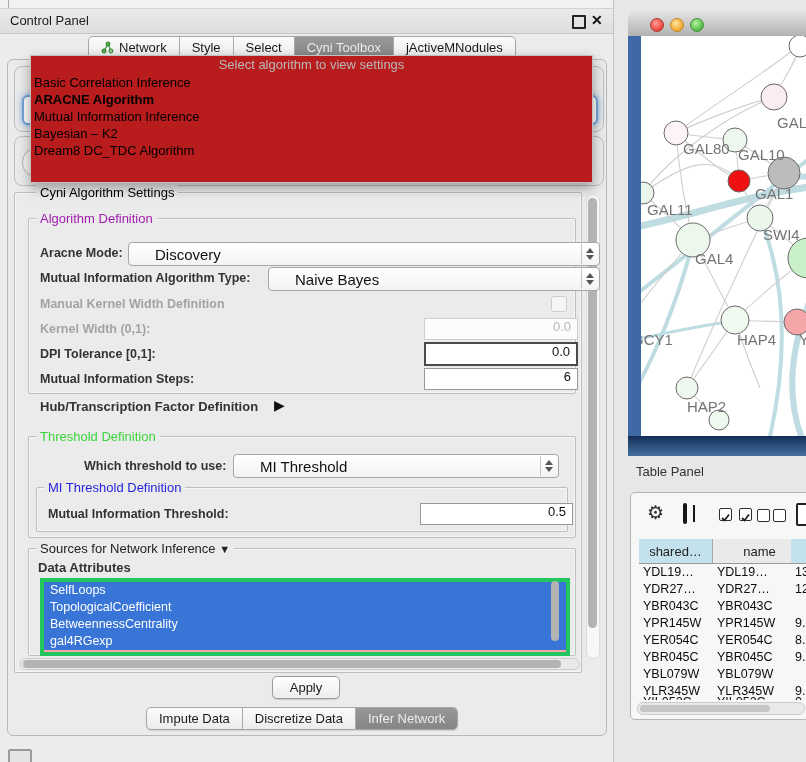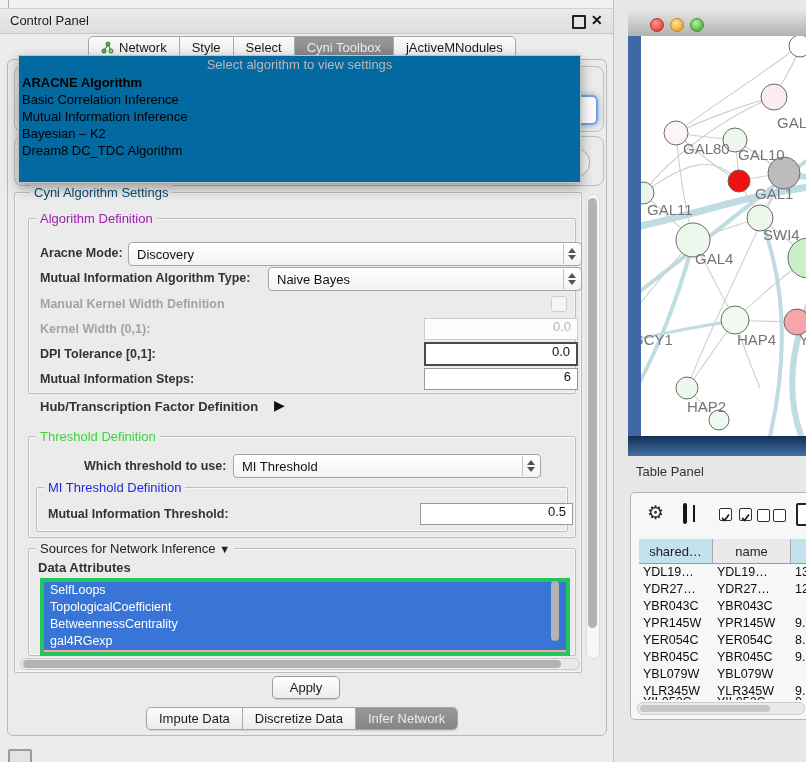--- a/index.html
+++ b/index.html
@@ -26,32 +26,32 @@
   .seg.sel{background:linear-gradient(#989898,#858585);color:#ececec;}
   .content-panel{left:7px;top:59px;width:598px;height:675px;background:#ebebeb;
                  border:1px solid #b9b9b9;border-radius:6px;}
   
   .frag-g1{left:14px;top:66px;width:588px;height:64px;border:1px solid #bdbdbd;border-radius:8px;}
   .frag-combo-blue{left:22px;top:95px;width:572px;height:26px;border:2px solid #74a2d8;border-radius:6px;
                    background:#fcfcfc;box-shadow:0 0 6px rgba(110,160,220,.9);}
   .frag-g2{left:14px;top:136px;width:588px;height:48px;border:1px solid #bdbdbd;border-radius:8px;}
   .frag-combo2{left:22px;top:148px;width:566px;height:27px;border:1px solid #b2b2b2;border-radius:14px;background:#f4f4f4;}
   
-  .popup{left:18px;top:55px;width:561px;height:126px;background:#0369a1;border:1px solid #c0c0c0;
+  .popup{left:30px;top:55px;width:561px;height:126px;background:#b91c1c;border:1px solid #c0c0c0;
          box-shadow:0 5px 12px rgba(0,0,0,.35);z-index:30;}
   .popup .ph{height:18px;line-height:18px;text-align:center;color:#b9b9b9;font-size:13px;}
   .popup .it{height:17px;line-height:17px;padding-left:3px;font-size:13px;color:#000;}
   .popup .it.b{font-weight:bold;}
   
   .grp{border:1px solid #bdbdbd;border-radius:2px;box-shadow:inset 0 0 0 1px rgba(255,255,255,.6);}
   .legend{position:absolute;background:#ebebeb;padding:0 4px;font-size:13px;white-space:nowrap;z-index:5;}
   .lbl{font-size:12.5px;font-weight:bold;color:#333;white-space:nowrap;}
   .lbl.dis{color:#a3a3a3;}
   .combo{background:linear-gradient(#ffffff,#f3f3f3);border:1px solid #a6a6a6;border-radius:4px;
-         font-size:13px;display:flex;align-items:center;padding-left:8px;color:#111;}
+         font-size:15px;display:flex;align-items:center;padding-left:26px;color:#111;}
   .stepper{position:absolute;right:1px;top:1px;bottom:1px;width:16px;border-left:1px solid #c4c4c4;
            display:flex;flex-direction:column;align-items:center;justify-content:center;gap:2px;}
   .tri-u{width:0;height:0;border-left:4px solid transparent;border-right:4px solid transparent;border-bottom:5px solid #555;}
   .tri-d{width:0;height:0;border-left:4px solid transparent;border-right:4px solid transparent;border-top:5px solid #555;}
   .field{background:#fff;border:1px solid #999;font-size:13px;text-align:right;padding-right:6px;
          display:flex;align-items:flex-start;justify-content:flex-end;color:#111;}
   .field.dis{background:#fcfcfc;border-color:#cfcfcf;color:#b6b6b6;}
   .field.dark{border:2px solid #4a4a4a;}
   .chk{width:14px;height:14px;border:1px solid #cdcdcd;border-radius:3px;background:#f5f5f5;}
   .list{background:#fca5a5;border:4px solid #22c55e;overflow:hidden;}
@@ -130,29 +130,29 @@
 
   <div class="abs content-panel"></div>
 
   <div class="abs frag-g1"></div>
   <div class="abs frag-combo-blue"></div>
   <div class="abs frag-g2"></div>
   <div class="abs frag-combo2"></div>
 
   <div class="abs popup">
     <div class="ph">Select algorithm to view settings</div>
+    <div class="it">Basic Correlation Inference</div>
     <div class="it b">ARACNE Algorithm</div>
-    <div class="it">Basic Correlation Inference</div>
     <div class="it">Mutual Information Inference</div>
     <div class="it">Bayesian – K2</div>
     <div class="it">Dream8 DC_TDC Algorithm</div>
   </div>
 
   <div class="abs grp" style="left:14px;top:192px;width:566px;height:479px;"></div>
-  <span class="legend" style="left:30px;top:185px;color:#0c4a6e;text-align:center;">Cyni Algorithm Settings</span>
+  <span class="legend" style="left:36px;top:185px;color:#000000;text-align:center;">Cyni Algorithm Settings</span>
 
   <div class="abs sb-v" style="left:586px;top:194px;width:12px;height:463px;">
     <div class="sb-thumb" style="left:1px;top:3px;width:9px;height:430px;"></div>
   </div>
 
   <div class="abs grp" style="left:28px;top:218px;width:546px;height:174px;"></div>
   <span class="legend" style="left:36px;top:211px;color:#a21caf;">Algorithm Definition</span>
 
   <span class="abs lbl" style="left:40px;top:246px;">Aracne Mode:</span>
   <div class="abs combo" style="left:128px;top:242px;width:444px;height:22px;">
@@ -349,21 +349,21 @@
           </svg></span>
     </span>
     <span class="ticon" style="left:126px;top:15px;">
       <span class="cb"></span><span class="cb" style="margin-left:3px;"></span>
     </span>
     <span class="ticon doc-icon" style="left:165px;top:10px;position:absolute;"></span>
 
     
     <div class="abs" style="left:8px;top:46px;width:192px;height:25px;">
       <div class="th" style="left: 0px; width: 74px; background: rgb(195, 226, 238);">shared…</div>
-      <div class="th" style="left:74px;width:78px;background:#eaeaea;">name</div>
+      <div class="th" style="left:74px;width:94px;background:#eaeaea;">name</div>
       <div class="th" style="left: 152px; width: 40px; background: rgb(195, 226, 238);"></div>
     </div>
 
     
     <div class="abs" style="left:8px;top:71px;width:192px;height:136px;overflow:hidden;">
       <div class="trow" style="top:0px;">
           <span class="tc" style="left:4px;width:68px;">YDL19…</span>
           <span class="tc" style="left:78px;width:72px;">YDL19…</span>
           <span class="tc" style="left:156px;width:36px;">13</span>
         </div>

